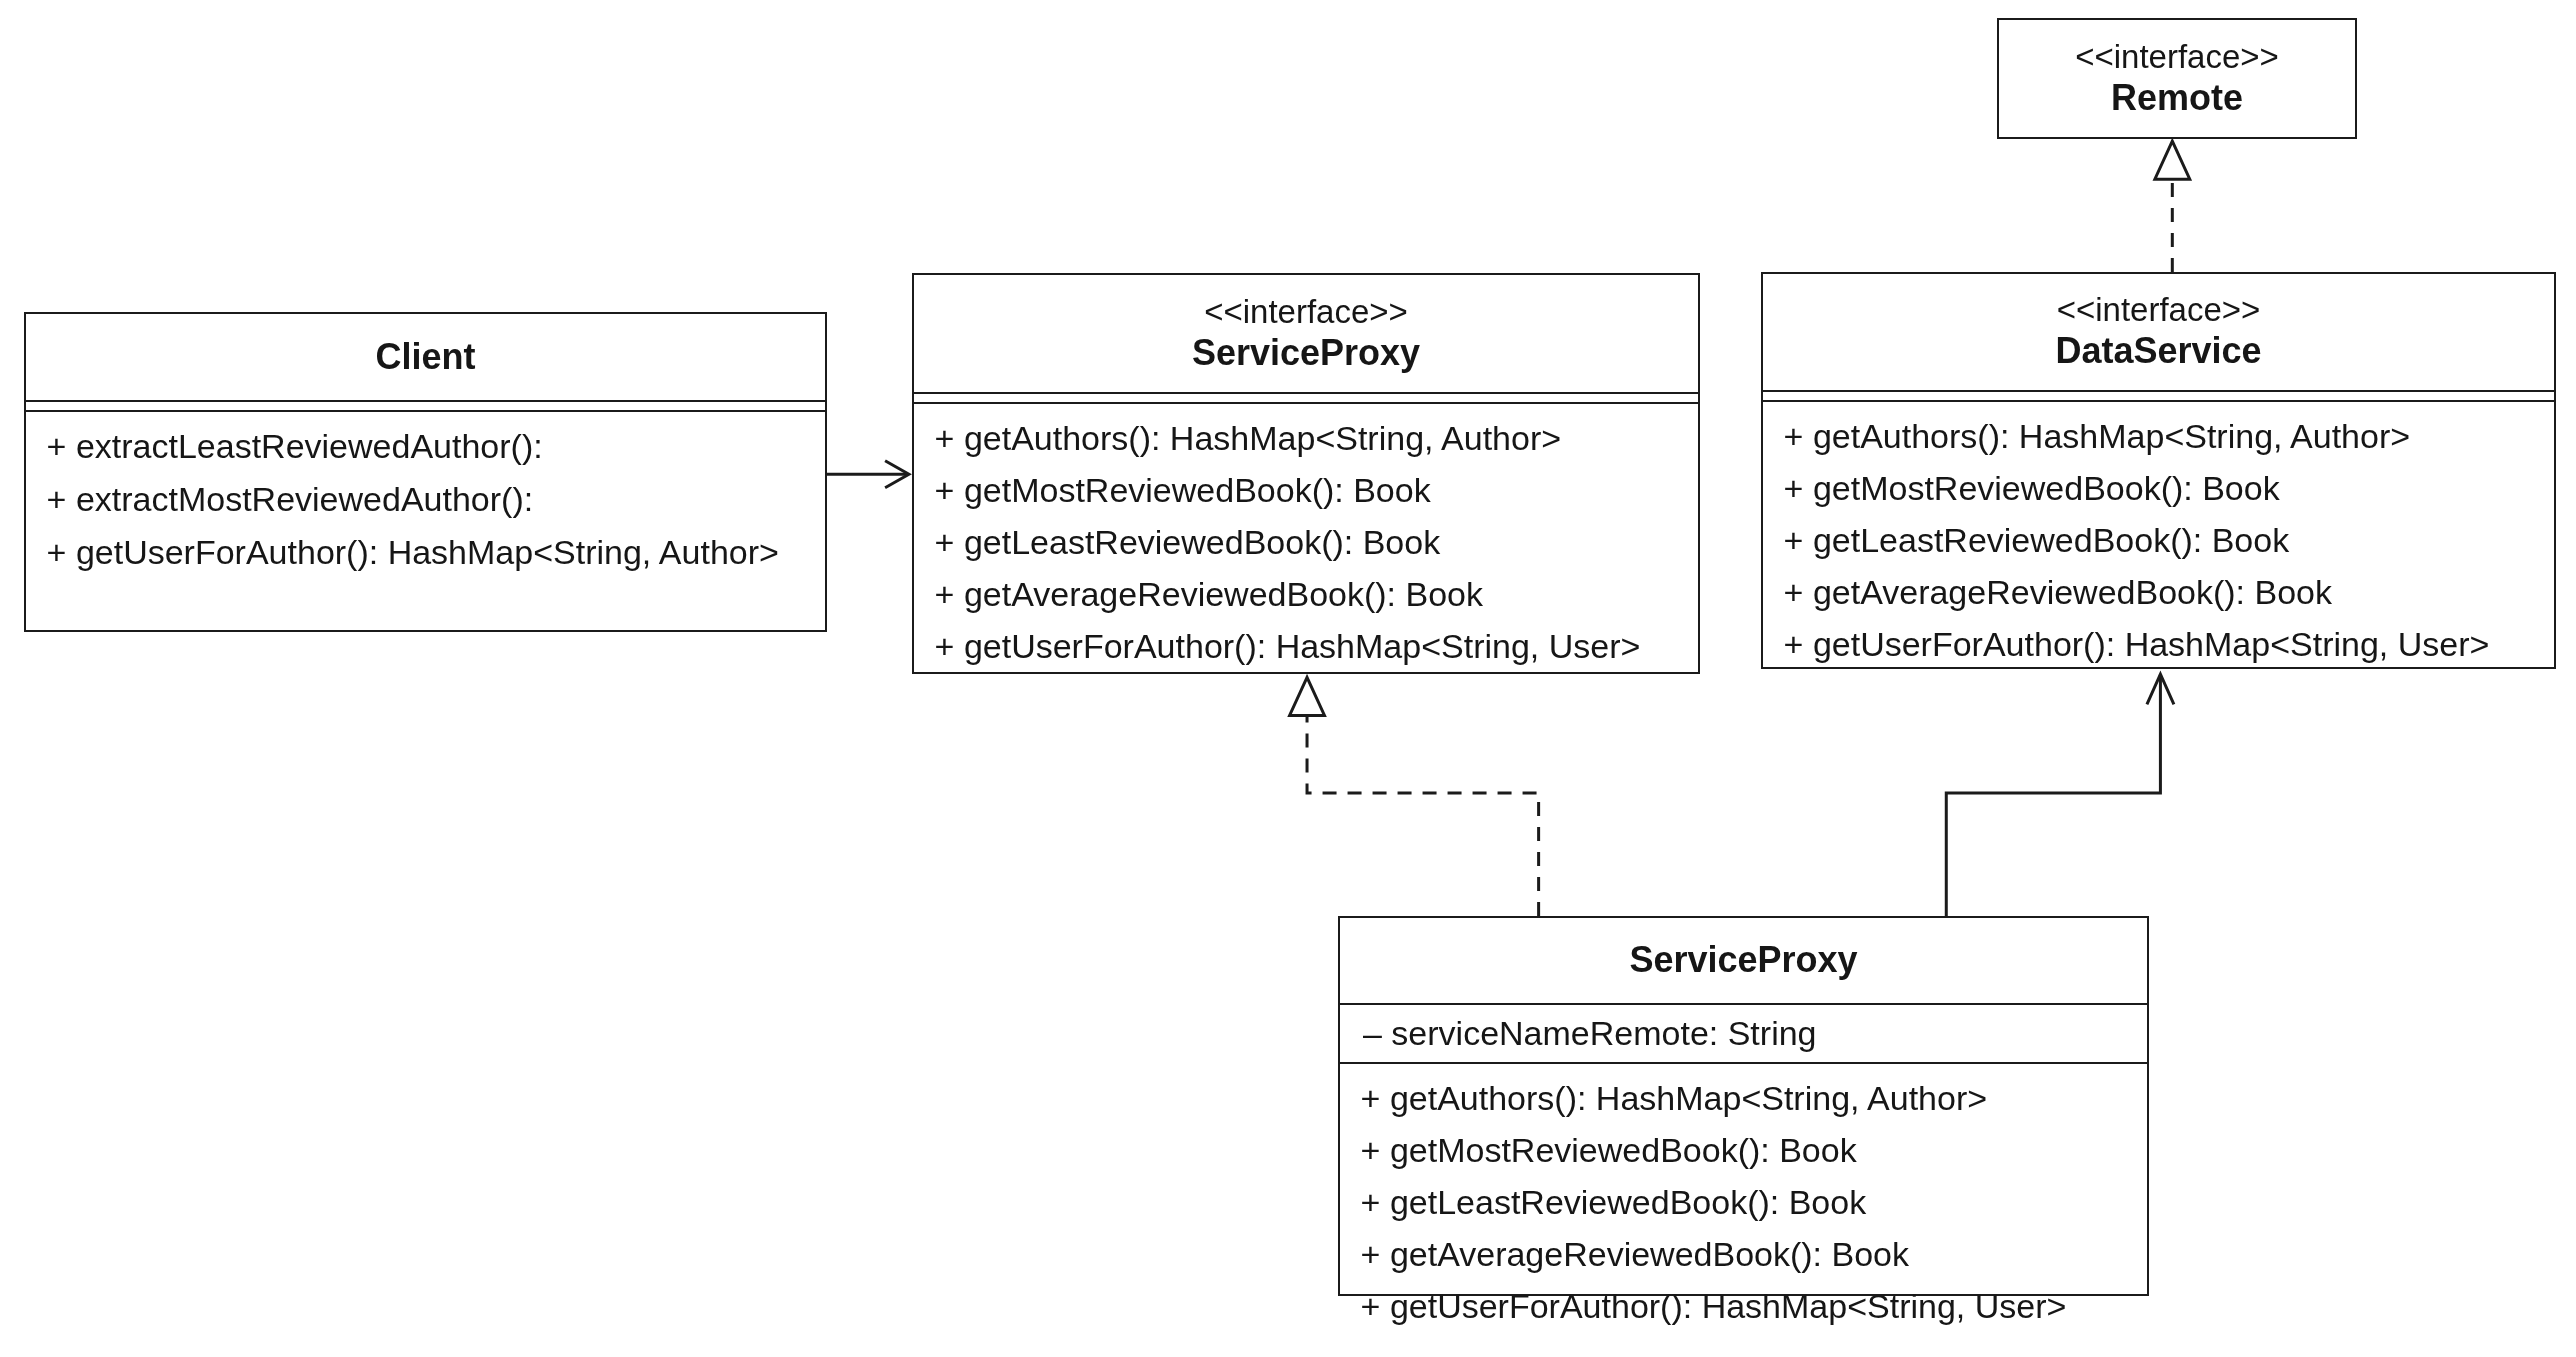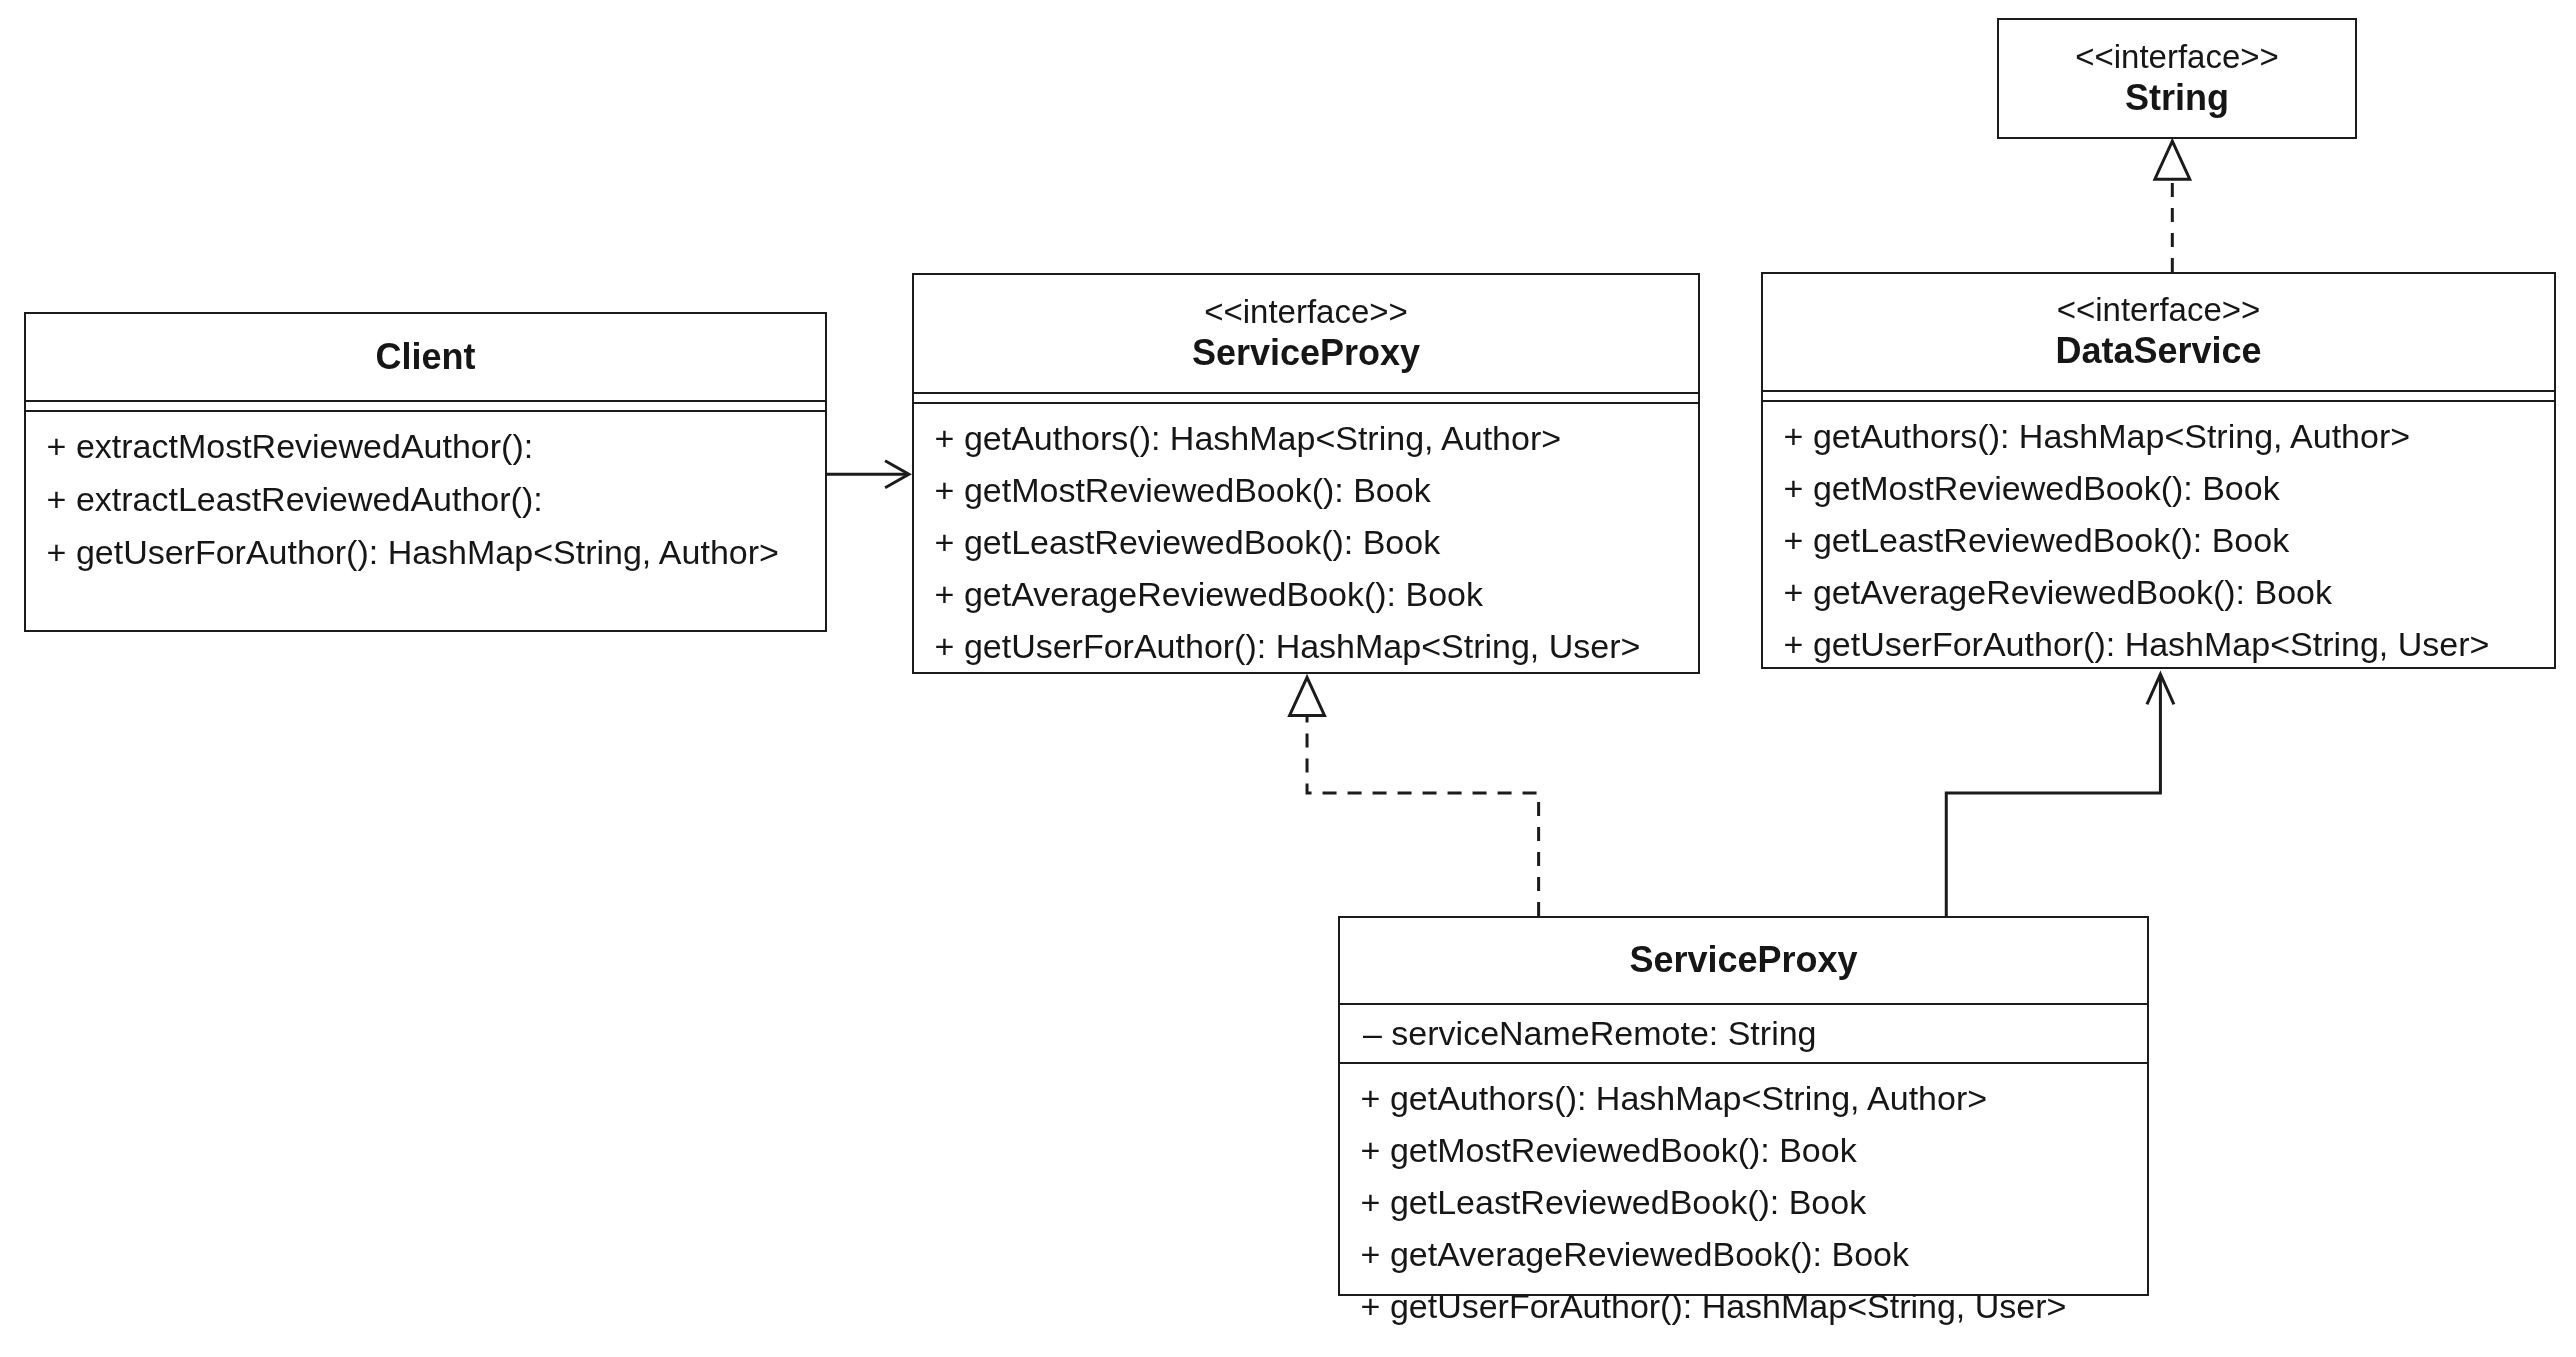--- a/index.html
+++ b/index.html
@@ -81,22 +81,22 @@
 <body>
 
 <div class="canvas">
 
   <div class="uml" id="client">
     <div class="c-title">
       <span>Client</span>
     </div>
     <div class="spacer"></div>
     <div class="methods">
+      <div class="m-row">+ extractLeastReviewedAuthor():</div>
       <div class="m-row">+ extractMostReviewedAuthor():</div>
-      <div class="m-row">+ extractLeastReviewedAuthor():</div>
       <div class="m-row">+ getUserForAuthor(): HashMap&lt;String, Author&gt;</div>
     </div>
   </div>
 
   <div class="uml" id="datainterface">
     <div class="c-title">
       <span class="stereo">&lt;&lt;interface&gt;&gt;</span>
       <span>ServiceProxy</span>
     </div>
     <div class="spacer"></div>
@@ -119,21 +119,21 @@
       <div class="m-row">+ getAuthors(): HashMap&lt;String, Author&gt;</div>
       <div class="m-row">+ getMostReviewedBook(): Book</div>
       <div class="m-row">+ getLeastReviewedBook(): Book</div>
       <div class="m-row">+ getAverageReviewedBook(): Book</div>
       <div class="m-row">+ getUserForAuthor(): HashMap&lt;String, User&gt;</div>
     </div>
   </div>
 
   <div class="uml" id="remote">
     <span class="stereo">&lt;&lt;interface&gt;&gt;</span>
-    <span>String</span>
+    <span>Remote</span>
   </div>
 
   <div class="uml" id="serviceproxy">
     <div class="c-title">
       <span>ServiceProxy</span>
     </div>
     <div class="attrs">
       <span>– serviceNameRemote: String</span>
     </div>
     <div class="methods">

